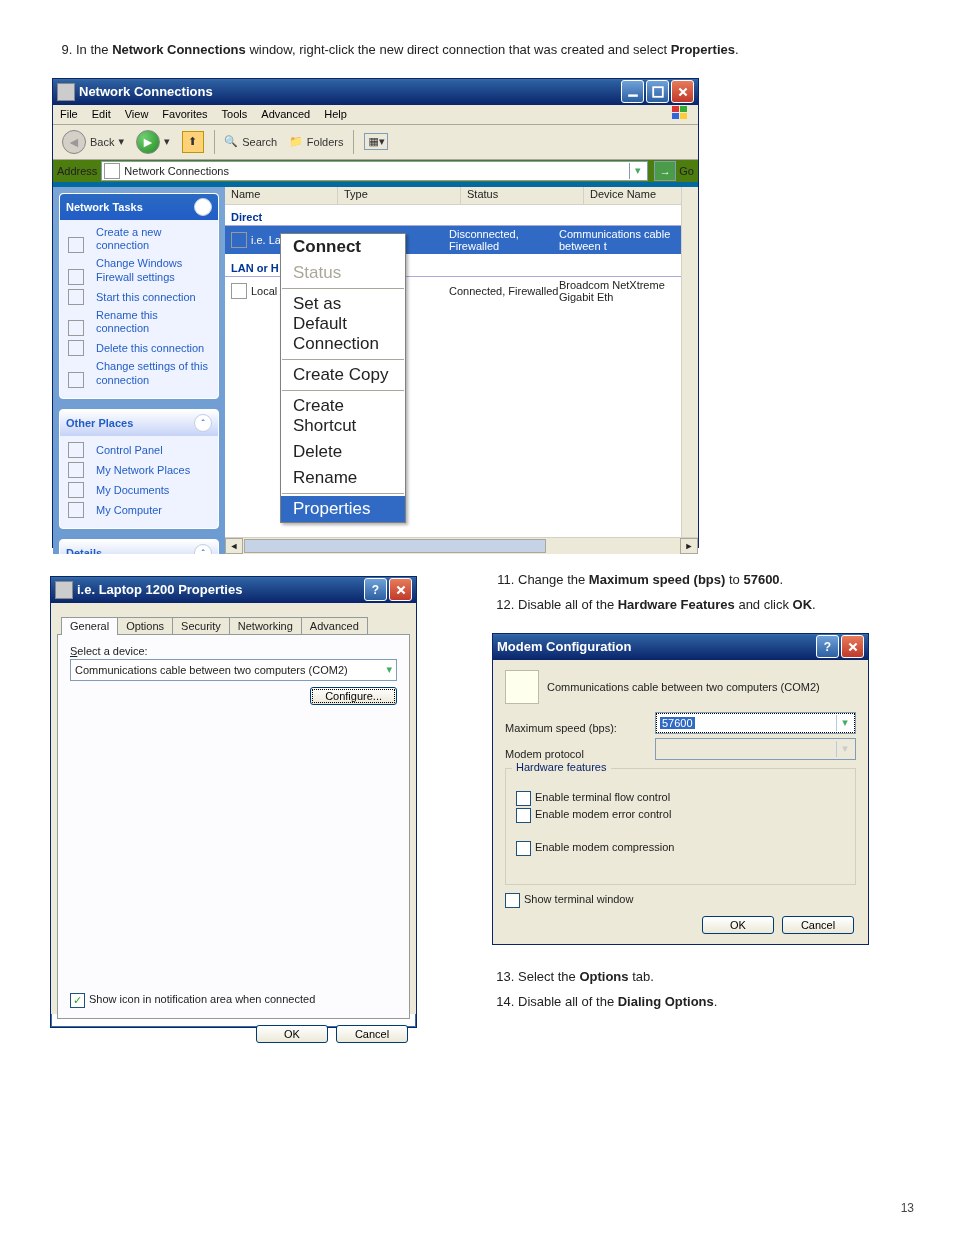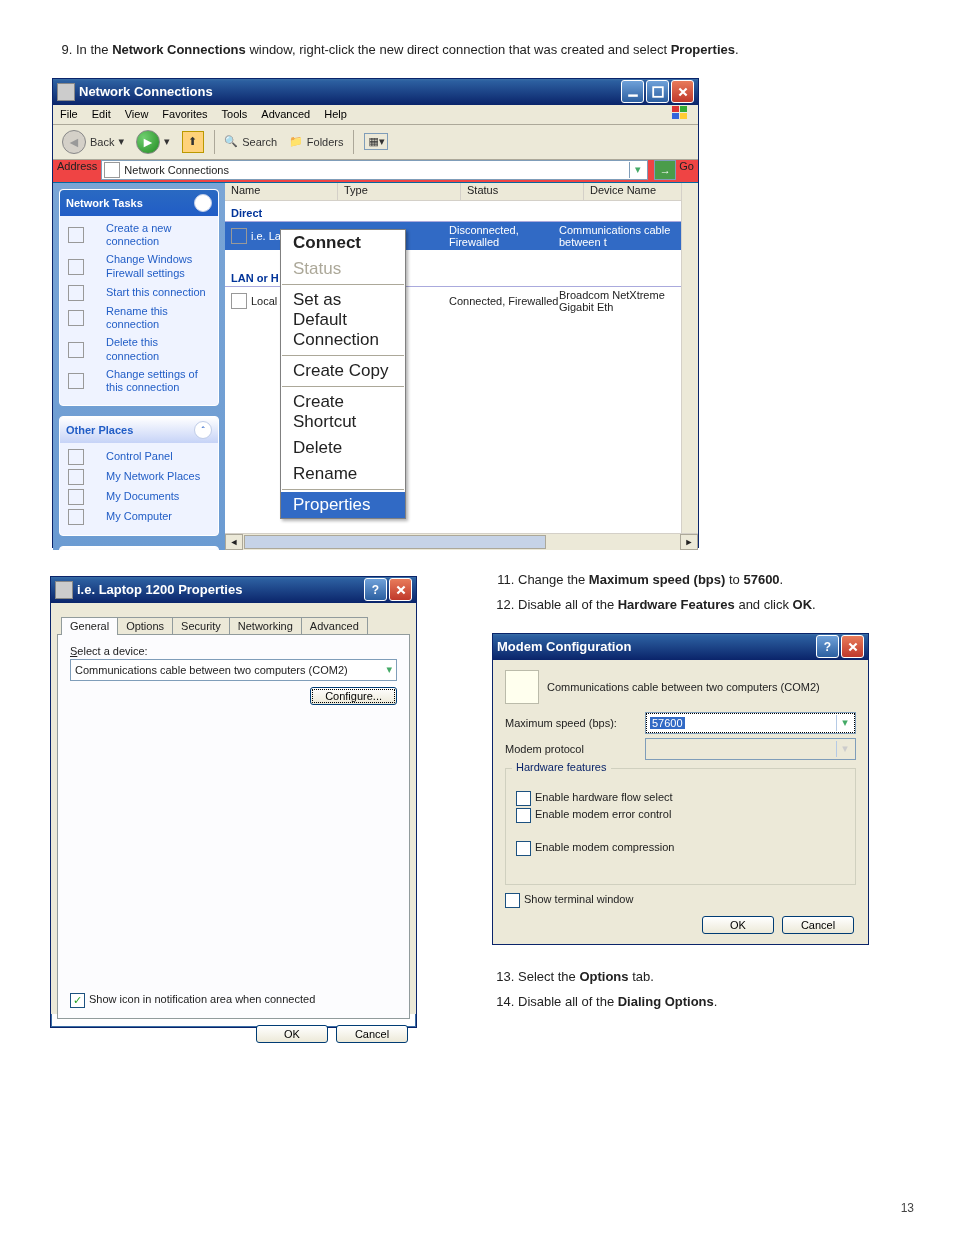--- a/index.html
+++ b/index.html
@@ -22,32 +22,32 @@
   
   .explorer{width:645px;height:468px;margin:8px 0 22px 2px}
   .menubar{height:19px;background:#ece9d8;border-bottom:1px solid #aca899;display:flex;align-items:center;font-size:11px;color:#000;position:relative}
   .menubar span{padding:0 7px;display:inline-block}
   .winlogo{position:absolute;right:2px;top:0;width:18px;height:17px}
   .toolbar{height:34px;background:#ece9d8;border-bottom:1px solid #aca899;display:flex;align-items:center;font-size:11px;color:#333;padding:0 4px;gap:2px}
   .tbtn{display:flex;align-items:center;gap:4px;padding:2px 4px;border:1px solid transparent;border-radius:3px}
   .tbtn .circ{width:22px;height:22px;border-radius:50%;background:radial-gradient(circle at 30% 30%,#6fcf6f,#228b22);border:1px solid #888;display:flex;align-items:center;justify-content:center;color:#fff;font-size:14px}
   .tbtn .circ.gray{background:#d4d0c8;color:#999}
   .tsep{width:1px;height:24px;background:#aca899;margin:0 3px}
-  .addressbar{height:22px;background:#ef4444;border-bottom:1px solid #0369a1;display:flex;font-size:11px;padding:0 4px}
+  .addressbar{height:22px;background:#4d7c0f;border-bottom:5px solid #0369a1;display:flex;align-items:center;font-size:11px;padding:0 4px}
   .addrbox{flex:1;height:18px;border:1px solid #7f9db9;background:#fff;display:flex;align-items:center;padding:0 2px;margin:0 4px}
   .addrbox .drop{width:15px;height:16px;border-left:1px solid #7f9db9;display:flex;align-items:center;justify-content:center;color:#4a6}
   .gobtn{width:20px;height:18px;background:#4a9c4a;border:1px solid #7f9db9;display:flex;align-items:center;justify-content:center;color:#fff;font-size:11px;margin-left:2px}
 
   .explorer-body{display:flex;height:calc(100% - 26px - 19px - 34px - 22px);background:#fff}
   .sidebar{width:160px;background:linear-gradient(#7aa5d6,#6b9bd2);padding:6px;overflow:hidden;font-size:11px}
   .sidebox{background:#eff3ff;border:1px solid #fff;border-radius:4px;margin-bottom:10px}
   .sidebox-h{background:linear-gradient(#fff,#c6d3f7);color:#215dc6;font-weight:bold;font-size:11px;padding:4px 6px;border-radius:4px 4px 0 0;display:flex;align-items:center;justify-content:space-between}
   .sidebox-h.dark{background:linear-gradient(#2a6ac2,#215dc6);color:#fff}
   .sidebox-b{padding:4px 8px 8px 8px}
-  .sidelink{color:#215dc6;padding:2px 0;display:flex;align-items:center;gap:22px;line-height:1.25}
+  .sidelink{color:#215dc6;padding:2px 0;display:flex;align-items:flex-end;gap:12px;line-height:1.25}
   .sidelink .ic{width:14px;height:14px;border:1px solid #999;flex-shrink:0}
   .details-b{padding:6px 8px;font-size:11px;color:#333;line-height:1.4}
   .chev{width:16px;height:16px;border:1px solid #c0cde8;border-radius:50%;background:#fff;display:flex;align-items:center;justify-content:center;font-size:9px}
 
   .listarea{flex:1;position:relative;overflow:hidden}
   .lhead{display:flex;height:17px;border-bottom:1px solid #d4d0c8;font-size:11px;background:#ece9d8}
   .lhead div{padding:1px 6px;border-right:1px solid #d4d0c8}
   .lbody{padding:4px 0;font-size:11px}
   .lgroup{font-weight:bold;color:#003399;padding:2px 6px;border-bottom:1px solid #aad}
   .lrow{display:flex;padding:2px 6px;align-items:center}
@@ -76,21 +76,21 @@
   .proppanel .inner{border:1px solid #919b9c;height:calc(100% - 36px);background:#fcfcfe;padding:10px 12px;font-size:11px;position:relative}
   .selbox{height:20px;border:1px solid #7f9db9;background:#fff;display:flex;align-items:center;padding:0 4px;margin:2px 0 6px 0;justify-content:space-between}
   .xpbtn{border:1px solid #003c74;background:linear-gradient(#fff,#ece9d8);padding:2px 14px;font-size:11px;border-radius:3px}
   .btnrow{display:flex;justify-content:flex-end;gap:8px;padding:6px 2px 0 0}
   .chk{width:13px;height:13px;border:1px solid #1c5180;display:inline-flex;align-items:center;justify-content:center;margin-right:4px;vertical-align:middle;background:#fff}
   .chk.on::after{content:"✓";color:#21a121;font-size:11px;line-height:1}
 
   
   .modemdlg{width:375px;margin-top:6px}
   .modembody{background:#ece9d8;padding:10px 12px 10px 12px;font-size:11px}
-  .mrow{display:flex;align-items:center;margin:4px 0;}
+  .mrow{display:flex;align-items:flex-end;margin:4px 0;gap:10px}
   .mlabel{width:140px}
   .combo{flex:1;height:20px;border:1px solid #7f9db9;background:#fff;display:flex;align-items:center;justify-content:space-between;padding:0 2px 0 4px}
   .combo.hl{outline:1px dotted #000;outline-offset:-2px;background:#fff}
   .combo .dd{width:16px;height:16px;border-left:1px solid #b5cae5;display:flex;align-items:center;justify-content:center;color:#4a6}
   .fieldset{border:1px solid #d0d0bf;padding:8px 10px 10px 10px;margin:8px 0}
   .fieldset .leg{position:relative;top:-16px;left:-4px;background:#ece9d8;padding:0 4px;color:#0a246a;display:inline-block;margin-bottom:-10px}
   .micon{width:32px;height:32px;border:1px solid #bba;background:#ffe;display:inline-block;margin-right:8px}
 
   .pagenum{position:absolute;right:40px;bottom:20px;font-size:12px;color:#444}
 </style>
@@ -252,21 +252,21 @@
       </div>
       <div class="lbody">
         <div class="lgroup">Direct</div>
         <div class="lrow sel">
           <span class="cic"></span>
           <span style="width:82px">i.e. Laptop 1300</span>
           <span style="width:110px;padding-left:6px">Direct</span>
           <span style="width:110px">Disconnected, Firewalled</span>
           <span style="flex:1">Communications cable between t</span>
         </div>
-        <div class="lgroup" style="margin-top:20px">LAN or H</div>
+        <div class="lgroup" style="margin-top:6px">LAN or H</div>
         <div class="lrow">
           <span class="cic"></span>
           <span style="width:82px">Local Ar</span>
           <span style="width:110px;padding-left:6px">Inter...</span>
           <span style="width:110px">Connected, Firewalled</span>
           <span style="flex:1">Broadcom NetXtreme Gigabit Eth</span>
         </div>
       </div>
 
       <div class="ctx">
@@ -372,21 +372,21 @@
         </div>
         <div class="mrow">
           <span class="mlabel">Modem protocol</span>
           <div class="combo" style="background:#ece9d8">
                 <span></span>
                 <span class="dd" style="color:#ccc">▾</span>
               </div>
         </div>
         <div class="fieldset">
           <span class="leg">Hardware features</span>
-          <div style="margin:2px 0"><span class="chk"></span><span>Enable hardware flow select</span></div>
+          <div style="margin:2px 0"><span class="chk"></span><span>Enable terminal flow control</span></div>
           <div style="margin:2px 0"><span class="chk"></span><span>Enable modem error control</span></div>
           <div style="margin:18px 0"><span class="chk"></span><span>Enable modem compression</span></div>
         </div>
         <div style="margin:2px 0"><span class="chk"></span><span>Show terminal window</span></div>
         <div class="btnrow">
           <button class="xpbtn" style="min-width:72px">OK</button>
           <button class="xpbtn" style="min-width:72px">Cancel</button>
         </div>
       </div>
     </div>

